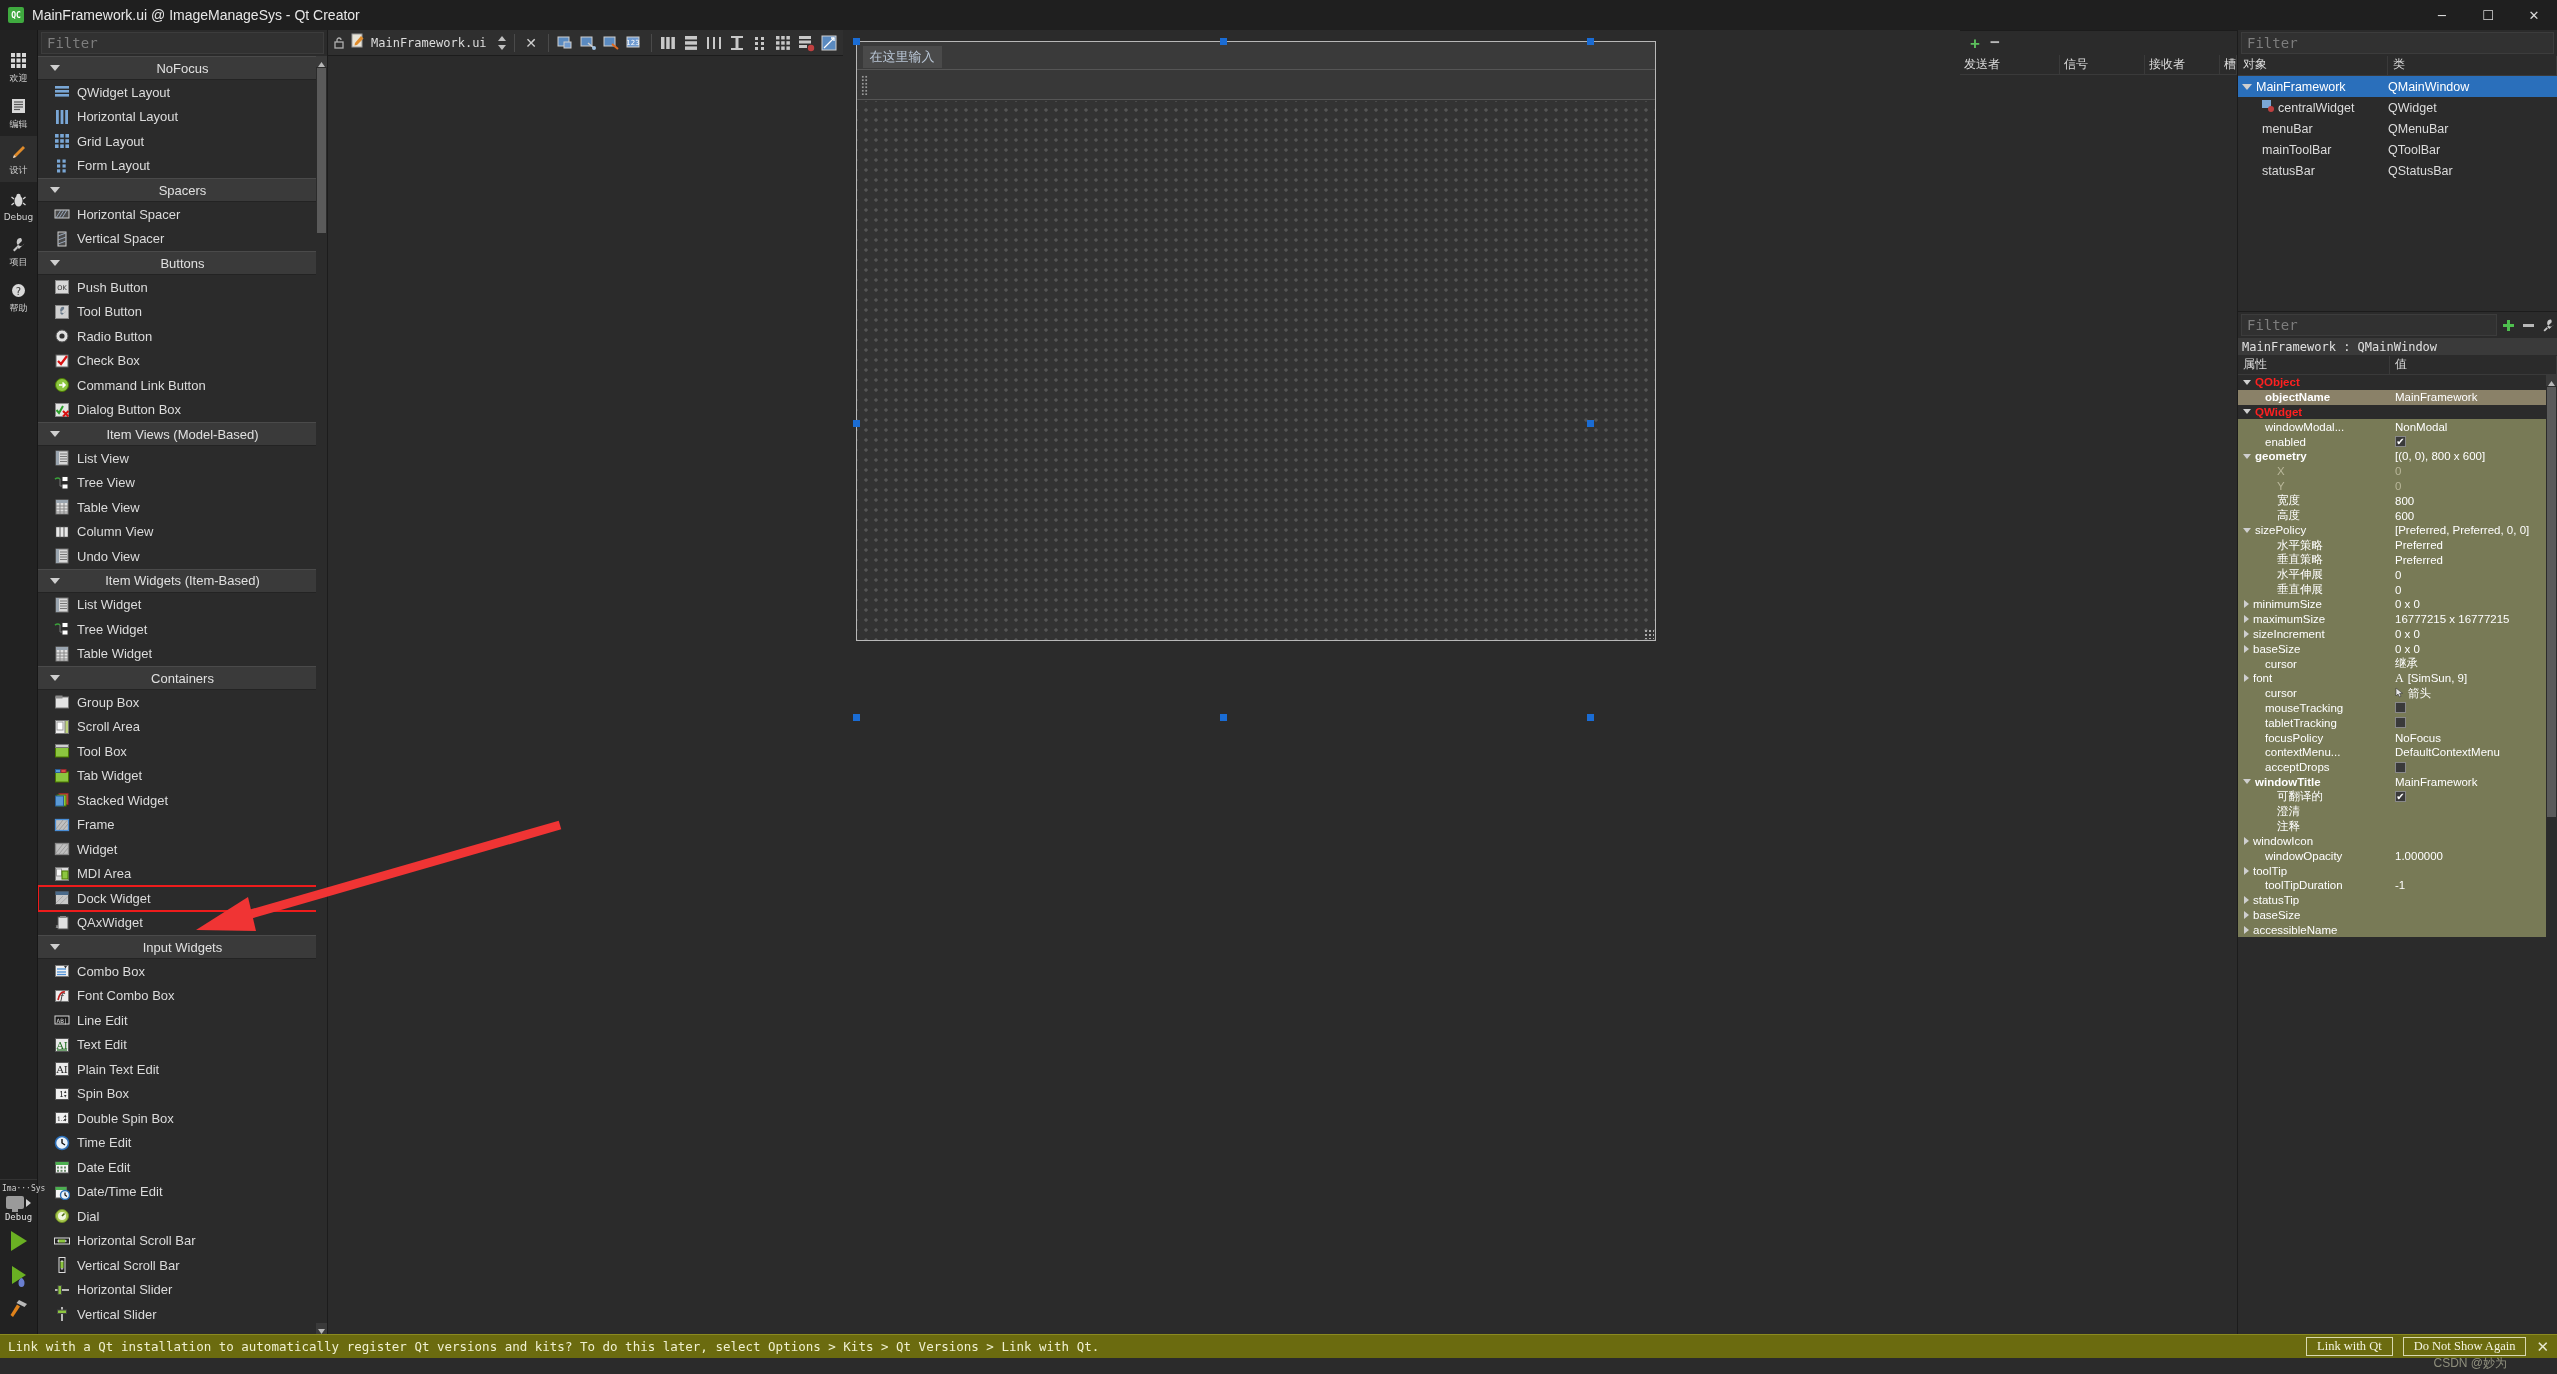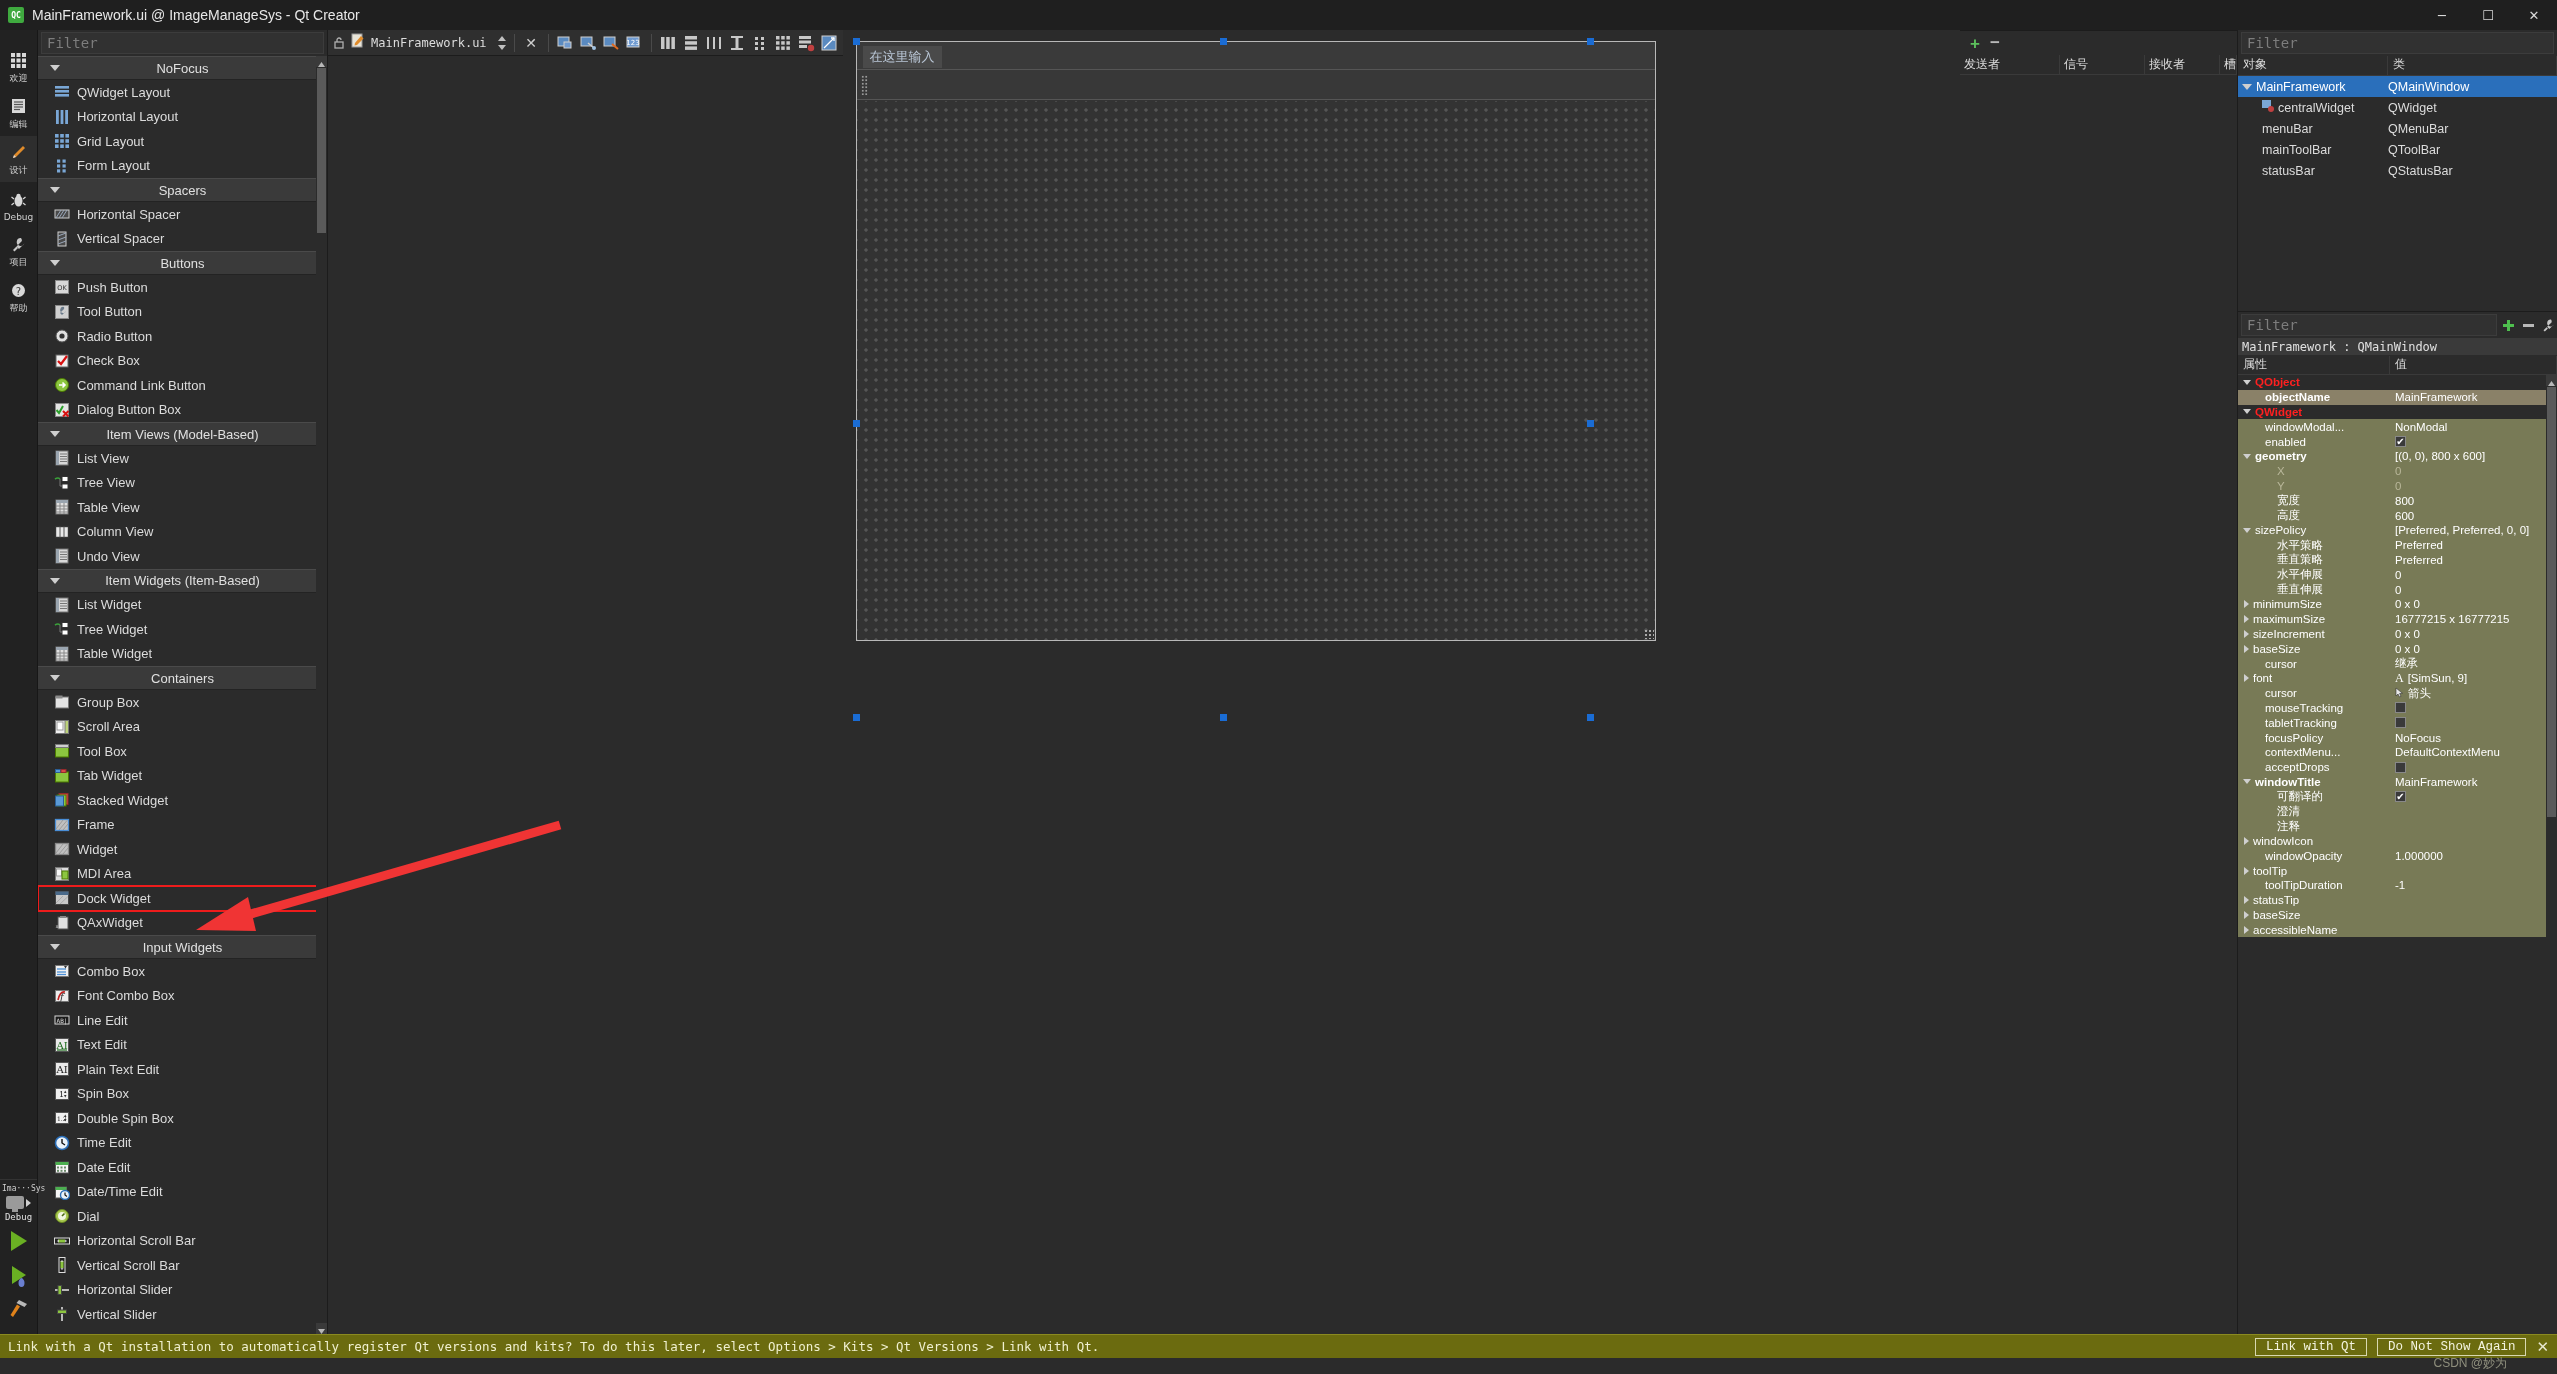--- a/index.html
+++ b/index.html
@@ -157,21 +157,21 @@
   .arr-d { width:0;height:0;border-left:4.5px solid transparent;border-right:4.5px solid transparent;border-top:5px solid #cfcfcf; margin-left:5px; margin-right:4px;}
   .chk { width:11px;height:11px;background:#3a3a3a;border:1px solid #888; display:inline-flex;
          align-items:center;justify-content:center;font-size:10px;color:#ffffff;}
 
   
   .notify { flex: 0 0 24px; background: #6b6b0f; display:flex; align-items:center; padding:0 8px;
             border-top:1px solid #8a8a20;}
   .notify-text { font-size: 12.5px; color: #f0f0d0; font-family:"DejaVu Sans Mono", monospace;}
   .notify-right { margin-left:auto; display:flex; align-items:center; gap:10px;}
   .n-btn { background:#6b6b0f; border:1px solid #d8d8b0; color:#f4f4e0; font-size:12.5px; padding:1px 10px;
-           font-family:Liberation Mono, monospace;}
+           font-family:Liberation Serif, serif;}
   .n-close { color:#e8e8d0; font-size:15px; }
   .watermark { position:absolute; right:50px; bottom:2px; color:#b0b098; font-size:12px; opacity:.75;}
 
   
   .statusbar { flex: 0 0 16px; background:#2b2b2b; display:flex; align-items:center; }
 
   
   .annot-arrow { position: absolute; pointer-events:none; left:0; top:0; }
 </style>
 </head>

